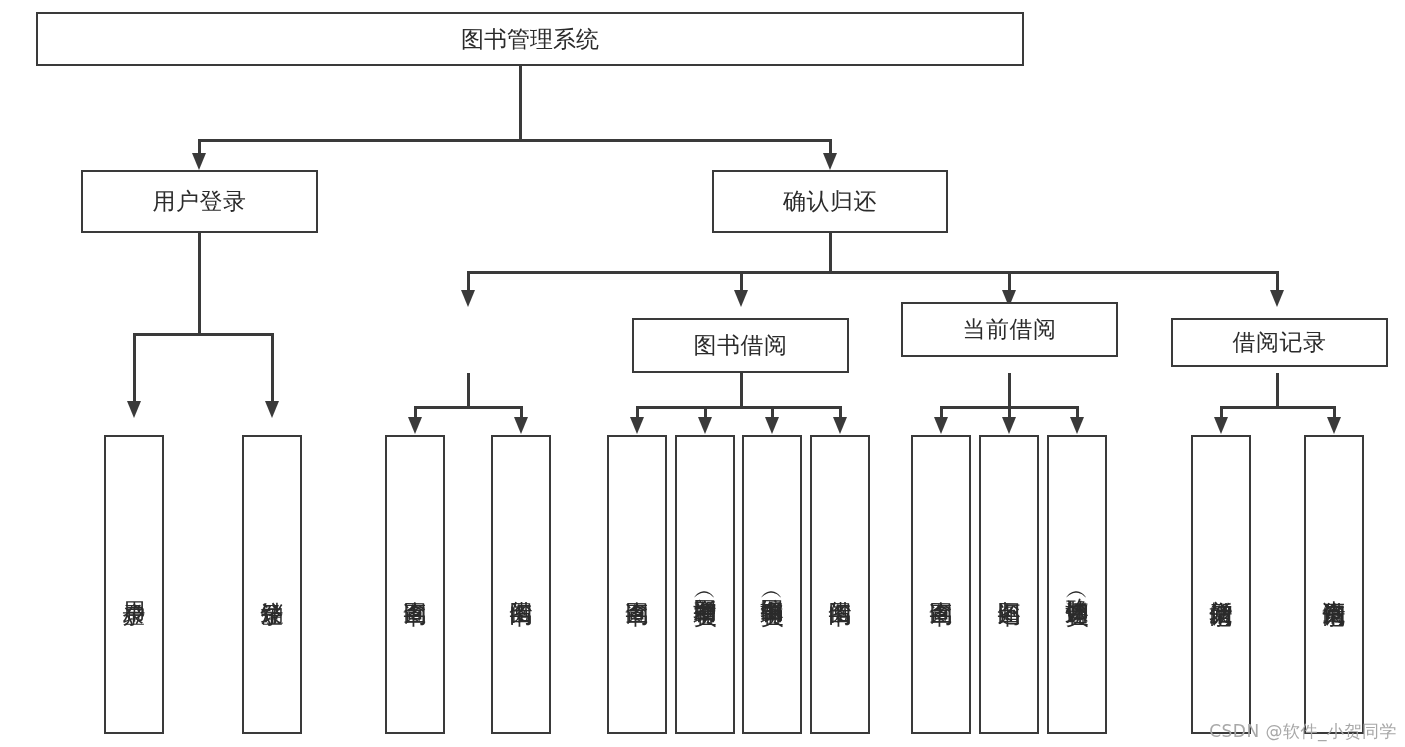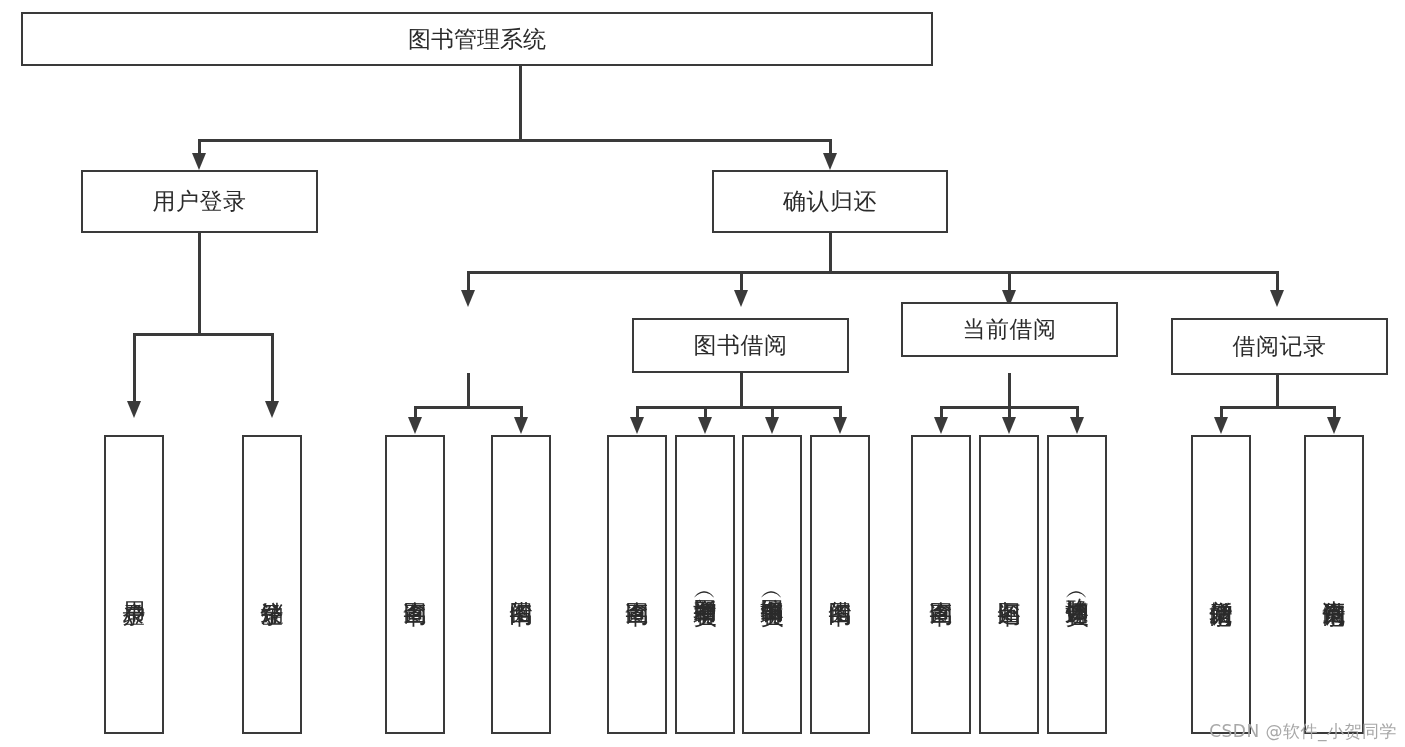--- a/index.html
+++ b/index.html
@@ -74,21 +74,21 @@
     color: #a8a8a8;
     white-space: nowrap;
     letter-spacing: 0.5px;
   }
 </style>
 </head>
 <body>
 
 <div id="canvas">
 
-  <div class="node root" style="left:21px; top:12px; width:912px; height:54px;">
+  <div class="node root" style="left:36px; top:12px; width:988px; height:54px;">
     <span>图书管理系统</span>
   </div>
 
   <div class="vline" style="left:519px; top:66px; width:2.5px; height:75px;"></div>
 
   <div class="hline" style="left:199px; top:139px; width:633px;"></div>
 
   <div class="vline" style="left:198px; top:139px; height:18px;"></div>
   <div class="arrow" style="left:192px; top:153px;"></div>
   <div class="vline" style="left:829px; top:139px; height:18px;"></div>
@@ -118,21 +118,21 @@
   <div class="arrow" style="left:1002px; top:290px;"></div>
   <div class="vline" style="left:1276px; top:271px; height:23px;"></div>
   <div class="arrow" style="left:1270px; top:290px;"></div>
 
   <div class="node horiz" style="left:632px; top:318px; width:217px; height:55px;">
     <span>图书借阅</span>
   </div>
   <div class="node horiz" style="left:901px; top:302px; width:217px; height:55px;">
     <span>当前借阅</span>
   </div>
-  <div class="node horiz" style="left:1171px; top:318px; width:217px; height:57px;">
+  <div class="node horiz" style="left:1171px; top:318px; width:217px; height:49px;">
     <span>借阅记录</span>
   </div>
 
   <div class="vline" style="left:467px; top:373px; height:35px;"></div>
   <div class="hline" style="left:415px; top:406px; width:107px;"></div>
   <div class="vline" style="left:414px; top:406px; height:15px;"></div>
   <div class="arrow" style="left:408px; top:417px;"></div>
   <div class="vline" style="left:520px; top:406px; height:15px;"></div>
   <div class="arrow" style="left:514px; top:417px;"></div>
 

